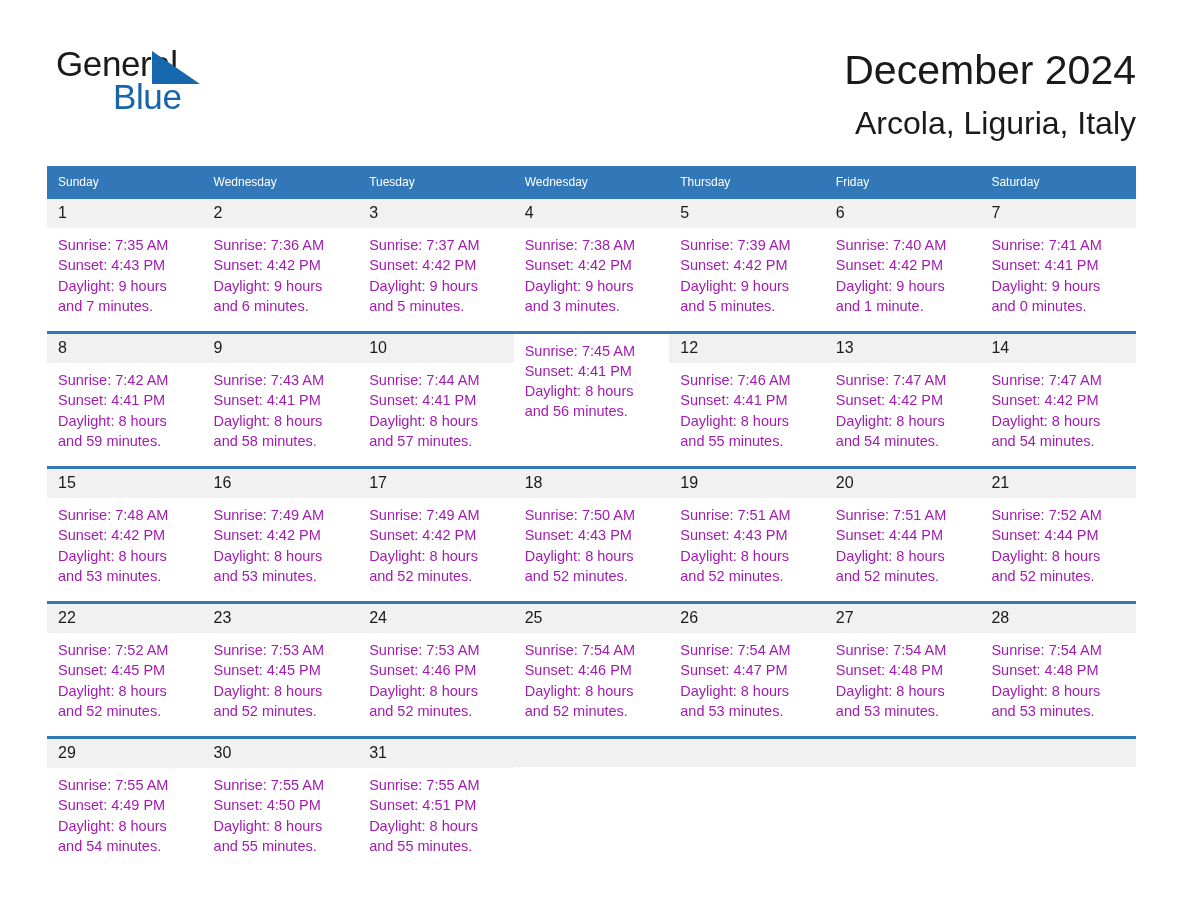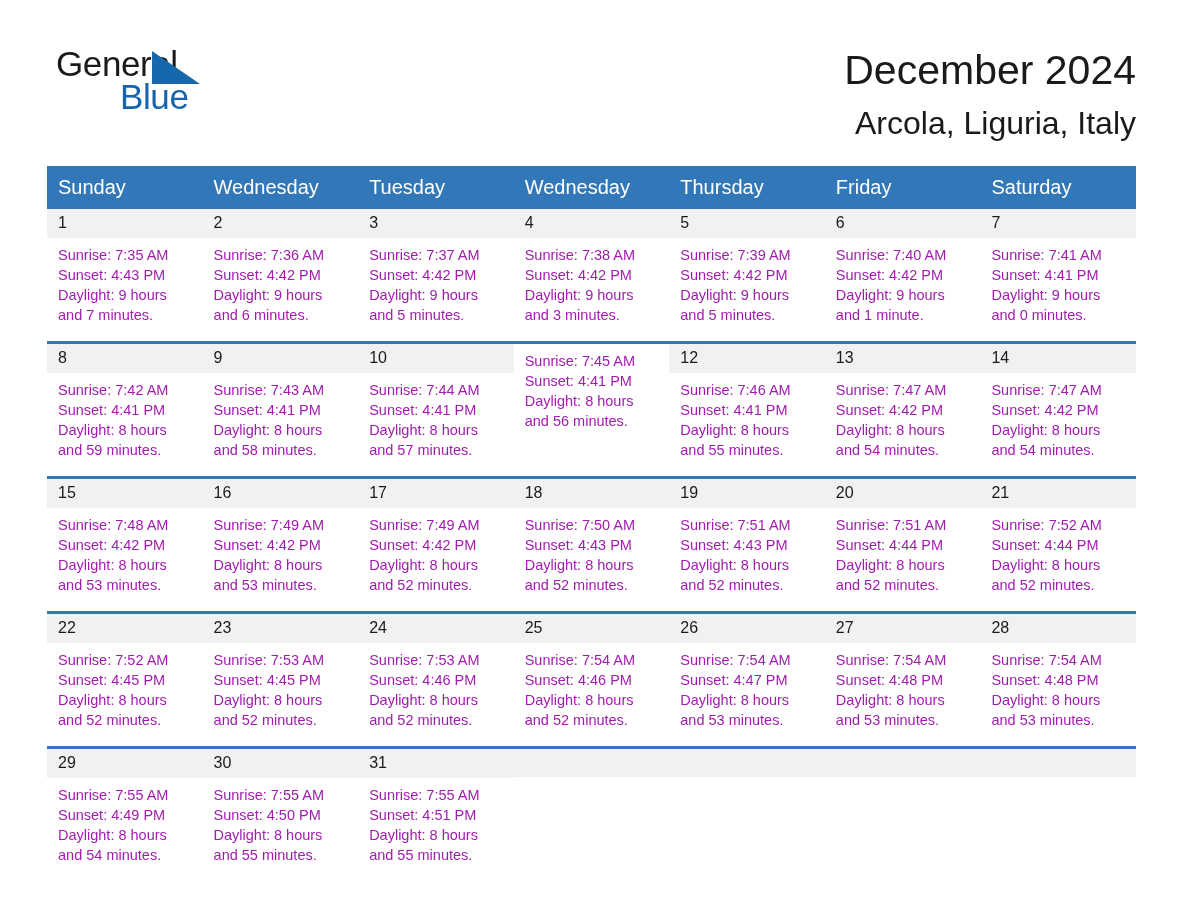--- a/index.html
+++ b/index.html
@@ -37,21 +37,21 @@
     left: 0;
     top: 0;
     font-size: 35px;
     letter-spacing: -0.4px;
     color: #1a1a1a;
     line-height: 1;
     font-weight: 400;
   }
   .brand-blue {
     position: absolute;
-    left: 64px;
+    left: 57px;
     top: 33px;
     font-size: 35px;
     letter-spacing: -0.4px;
     color: #1664ab;
     line-height: 1;
     font-weight: 400;
   }
   .brand-triangle {
     position: absolute;
     left: 96px;
@@ -86,21 +86,21 @@
     width: 1089px;
   }
 
   .weekday-row {
     display: grid;
     grid-template-columns: repeat(7, 1fr);
     background: #3278b8;
   }
   .weekday {
     color: #ffffff;
-    font-size: 20px;
+    font-size: 12px;
     padding: 9px 0 10px 11px;
     line-height: 1.2;
   }
 
   .week-row {
     display: grid;
     grid-template-columns: repeat(7, 1fr);
     border-top: 3px solid #3278b8;
   }
   .week-row.first { border-top: none; }

